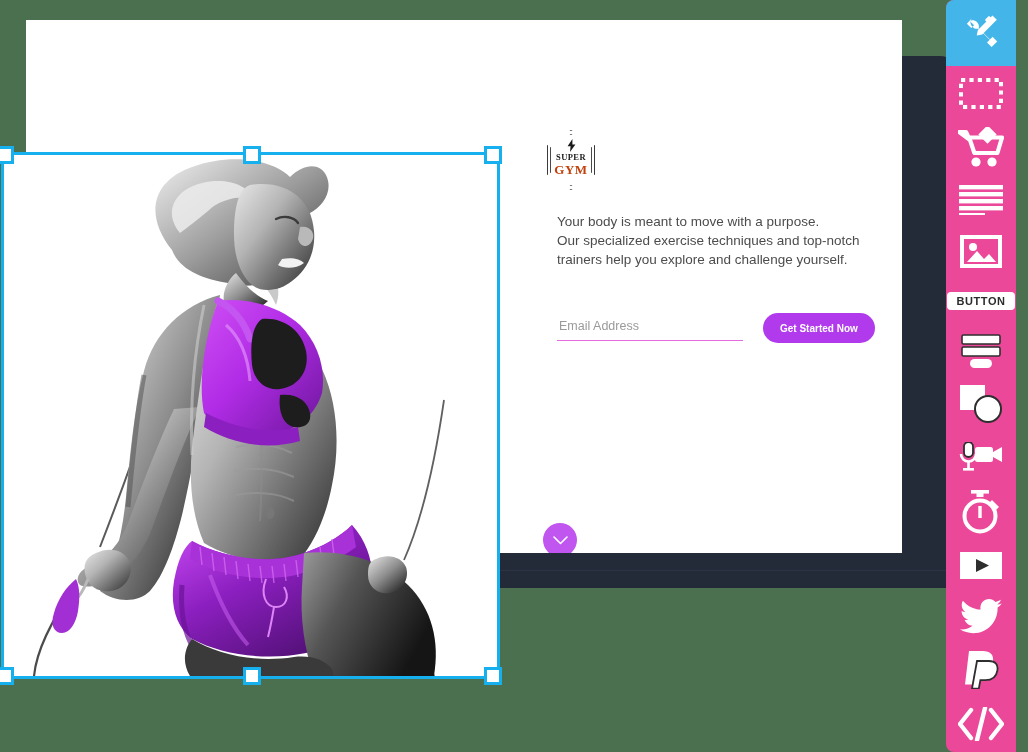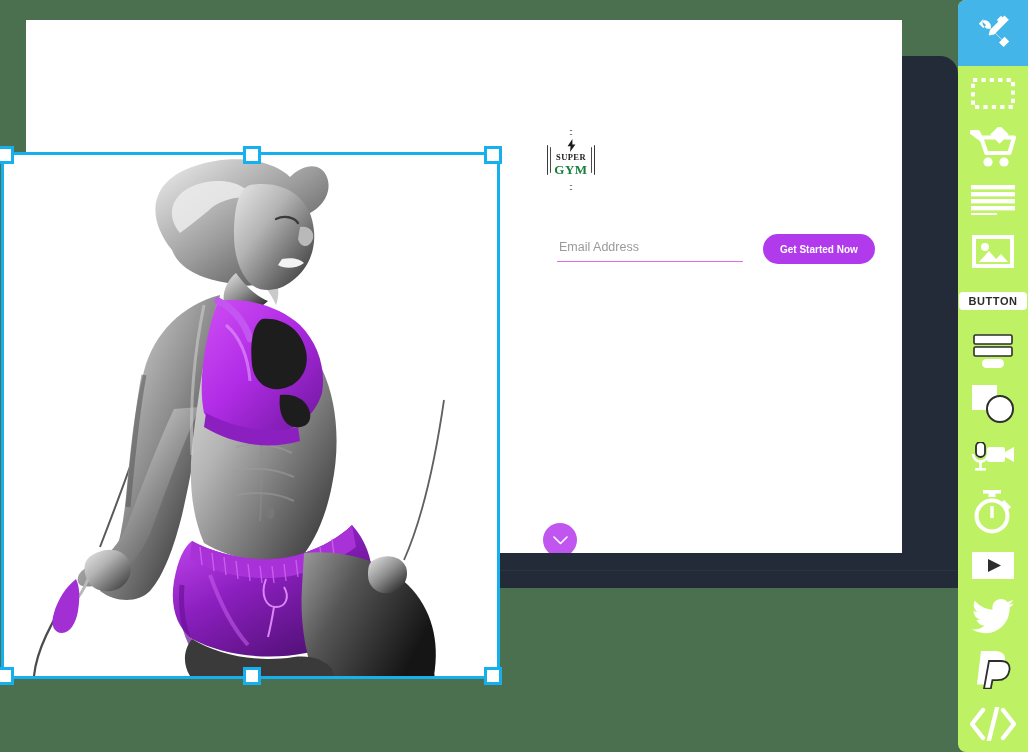--- a/index.html
+++ b/index.html
@@ -74,21 +74,21 @@
   .logo-super {
     position:absolute; left:0; right:0; top:22px;
     text-align:center;
     font-family:"Liberation Serif", serif;
     font-size:8.5px; font-weight:bold; letter-spacing:.4px; color:#1a1a1a;
   }
   .logo-gym {
     position:absolute; left:0; right:0; top:32px;
     text-align:center;
     font-family:"Liberation Serif", serif;
-    font-size:13px; font-weight:bold; letter-spacing:.5px; color:#15803d;
+    font-size:13px; font-weight:bold; letter-spacing:.5px; color:#c2410c;
   }
 
   
   .headline {
     margin-top:26px;
     margin-left:26px;
     font-size:39px;
     line-height:43px;
     font-weight:400;
     color:#1b1b1b;
@@ -179,23 +179,23 @@
   .h-tl { left:-4px;  top:146px; }
   .h-tm { left:243px; top:146px; }
   .h-tr { left:484px; top:146px; }
   .h-bl { left:-4px;  top:667px; }
   .h-bm { left:243px; top:667px; }
   .h-br { left:484px; top:667px; }
 
   
   .toolbar {
     position:absolute;
-    right:0; top:0;
+    right:12px; top:0;
     width:70px; height:752px;
-    background:#bef264;
+    background:#ec4899;
     border-radius:8px 0 0 8px;
     display:flex;
     flex-direction:column;
     align-items:flex-start;
   }
   .tb-top {
     width:70px; height:71px;
     background:#44b5e8;
     border-radius:8px 0 0 0;
     display:flex; align-items:center; justify-content:center;
@@ -236,20 +236,23 @@
         <div class="bolt">
           <svg width="9" height="13" viewBox="0 0 9 13" aria-hidden="true">
             <path d="M5.4 0 0.6 7.2h3L3 13 8.4 5.4h-3L5.4 0z" fill="#1a1a1a"></path>
           </svg>
         </div>
         <div class="logo-super">SUPER</div>
         <div class="logo-gym">GYM</div>
       </div>
 
 
+      <p class="subcopy">Your body is meant to move with a purpose.
+Our specialized exercise techniques and top-notch
+trainers help you explore and challenge yourself.</p>
 
       <div class="form-row">
         <input class="email-input" type="text" placeholder="Email Address" style="">
         <button class="cta-button">Get Started Now</button>
       </div>
     </div>
 
     <div class="scroll-down">
       <span>
         <svg width="15" height="9" viewBox="0 0 15 9" aria-hidden="true">

